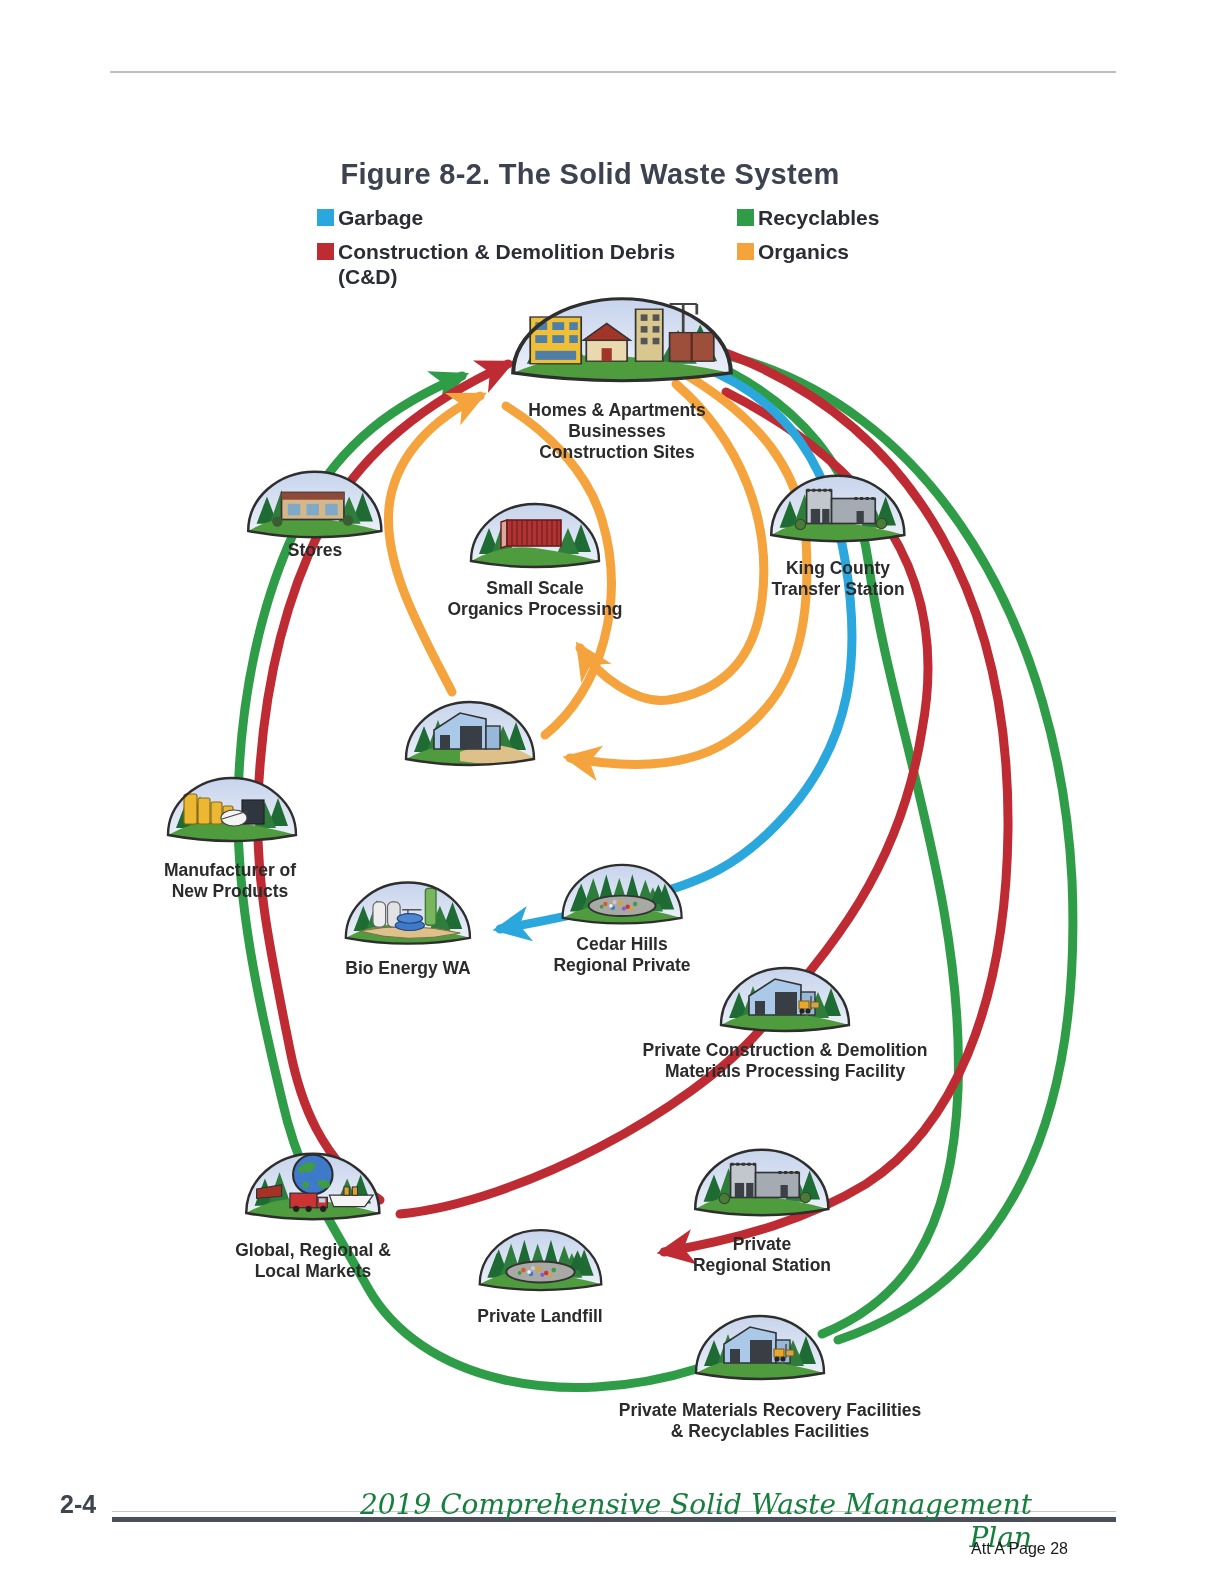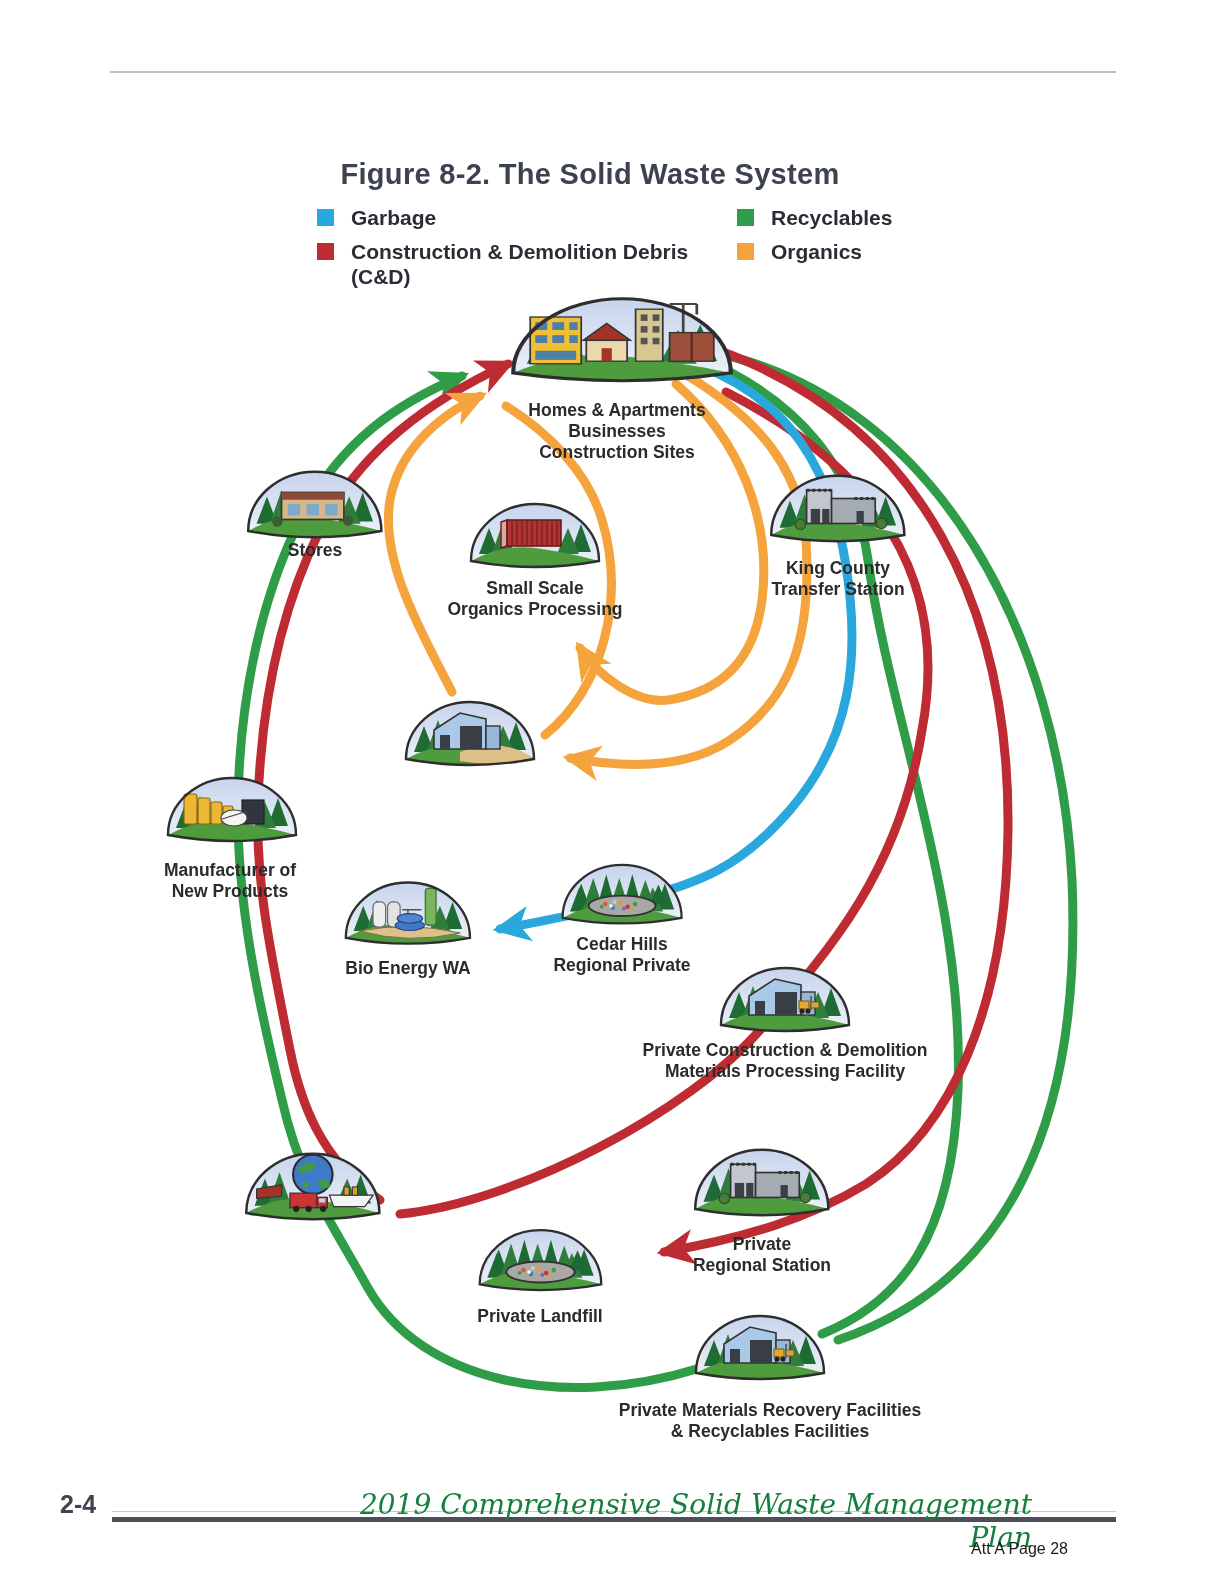--- a/index.html
+++ b/index.html
@@ -3,21 +3,21 @@
 <meta charset="utf-8">
 <style>
   html,body{margin:0;padding:0;background:#ffffff;}
   .page{position:relative;width:1224px;height:1584px;background:#fff;overflow:hidden;
         font-family:"Liberation Sans",sans-serif;}
   .top-rule{position:absolute;left:110px;top:71px;width:1006px;height:2px;background:#bdbdc3;}
   .fig-title{position:absolute;left:0;top:139px;width:1180px;text-align:center;
              font-size:29px;font-weight:600;color:#3d4250;letter-spacing:.3px;}
   .legend{position:absolute;left:317px;top:205px;width:660px;display:grid;
           grid-template-columns:420px 240px;grid-auto-rows:auto;column-gap:0;row-gap:8px;}
-  .legend-item{display:flex;align-items:flex-start;gap:17px;font-size:21px;font-weight:700;
+  .legend-item{display:flex;align-items:flex-start;gap:4px;font-size:21px;font-weight:700;
                color:#2a2d35;line-height:1.22;white-space:pre-line;}
   .swatch{width:17px;height:17px;margin-top:4px;flex:none;}
   .canvas{position:absolute;left:0;top:0;width:1224px;height:1584px;}
   .nlabel{position:absolute;text-align:center;font-weight:700;font-size:17.5px;color:#2b2b2b;
           line-height:1.2;white-space:pre-line;}
   .page-num{position:absolute;left:60px;top:1490px;font-size:25px;font-weight:700;color:#3e4450;}
   .foot-thin{position:absolute;left:112px;top:1511px;width:1004px;height:1px;background:#c9c9cd;}
   .foot-thick{position:absolute;left:112px;top:1517px;width:1004px;height:5px;background:#4a4f5a;}
   .foot-title{position:absolute;left:300px;top:1488px;width:732px;text-align:right;
               font-family:"DejaVu Serif",serif;font-style:italic;font-size:28px;color:#15803d;}
@@ -306,20 +306,22 @@
 Organics Processing</div>
   <div class="nlabel" style="left:733px;top:558px;width:210px;">King County
 Transfer Station</div>
   <div class="nlabel" style="left:127px;top:860px;width:206px;">Manufacturer of
 New Products</div>
   <div class="nlabel" style="left:303px;top:958px;width:210px;">Bio Energy WA</div>
   <div class="nlabel" style="left:512px;top:934px;width:220px;">Cedar Hills
 Regional Private</div>
   <div class="nlabel" style="left:618px;top:1040px;width:334px;">Private Construction &amp; Demolition
 Materials Processing Facility</div>
+  <div class="nlabel" style="left:188px;top:1240px;width:250px;">Global, Regional &amp;
+Local Markets</div>
   <div class="nlabel" style="left:657px;top:1234px;width:210px;">Private
 Regional Station</div>
   <div class="nlabel" style="left:435px;top:1306px;width:210px;">Private Landfill</div>
   <div class="nlabel" style="left:560px;top:1400px;width:420px;">Private Materials Recovery Facilities
 &amp; Recyclables Facilities</div>
 
   <div class="page-num">2-4</div>
   <div class="foot-thin"></div>
   <div class="foot-thick"></div>
   <div class="foot-title">2019 Comprehensive Solid Waste Management Plan</div>

